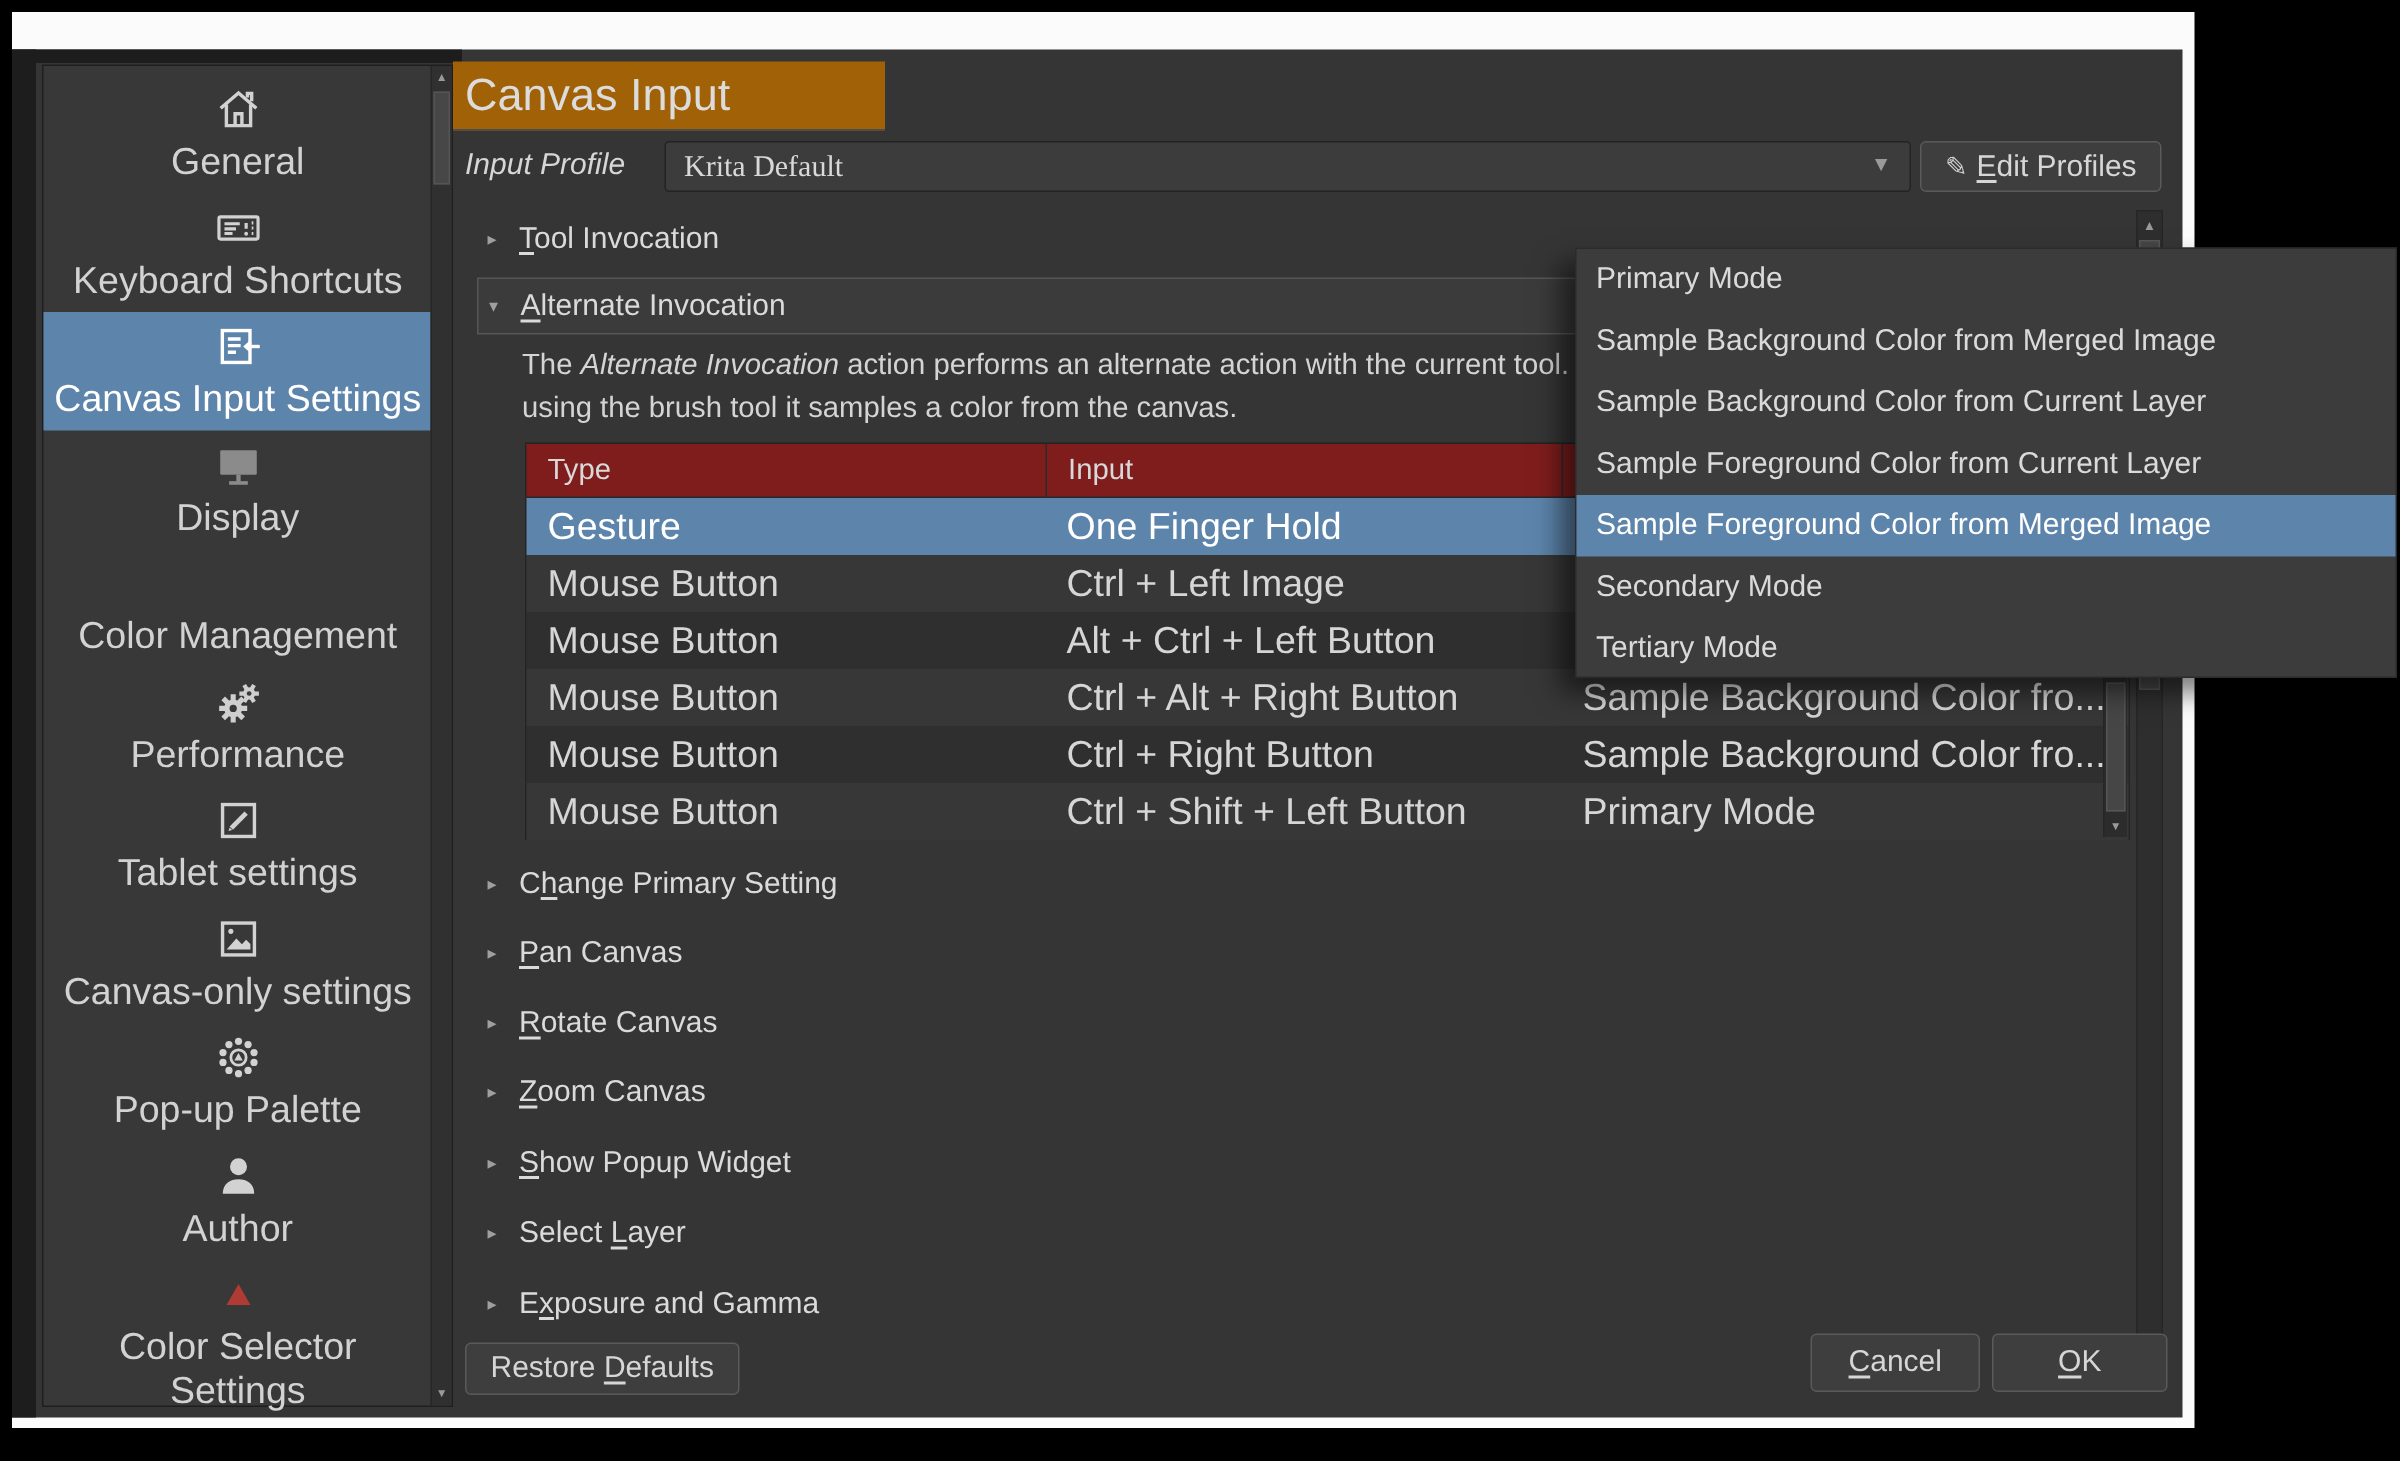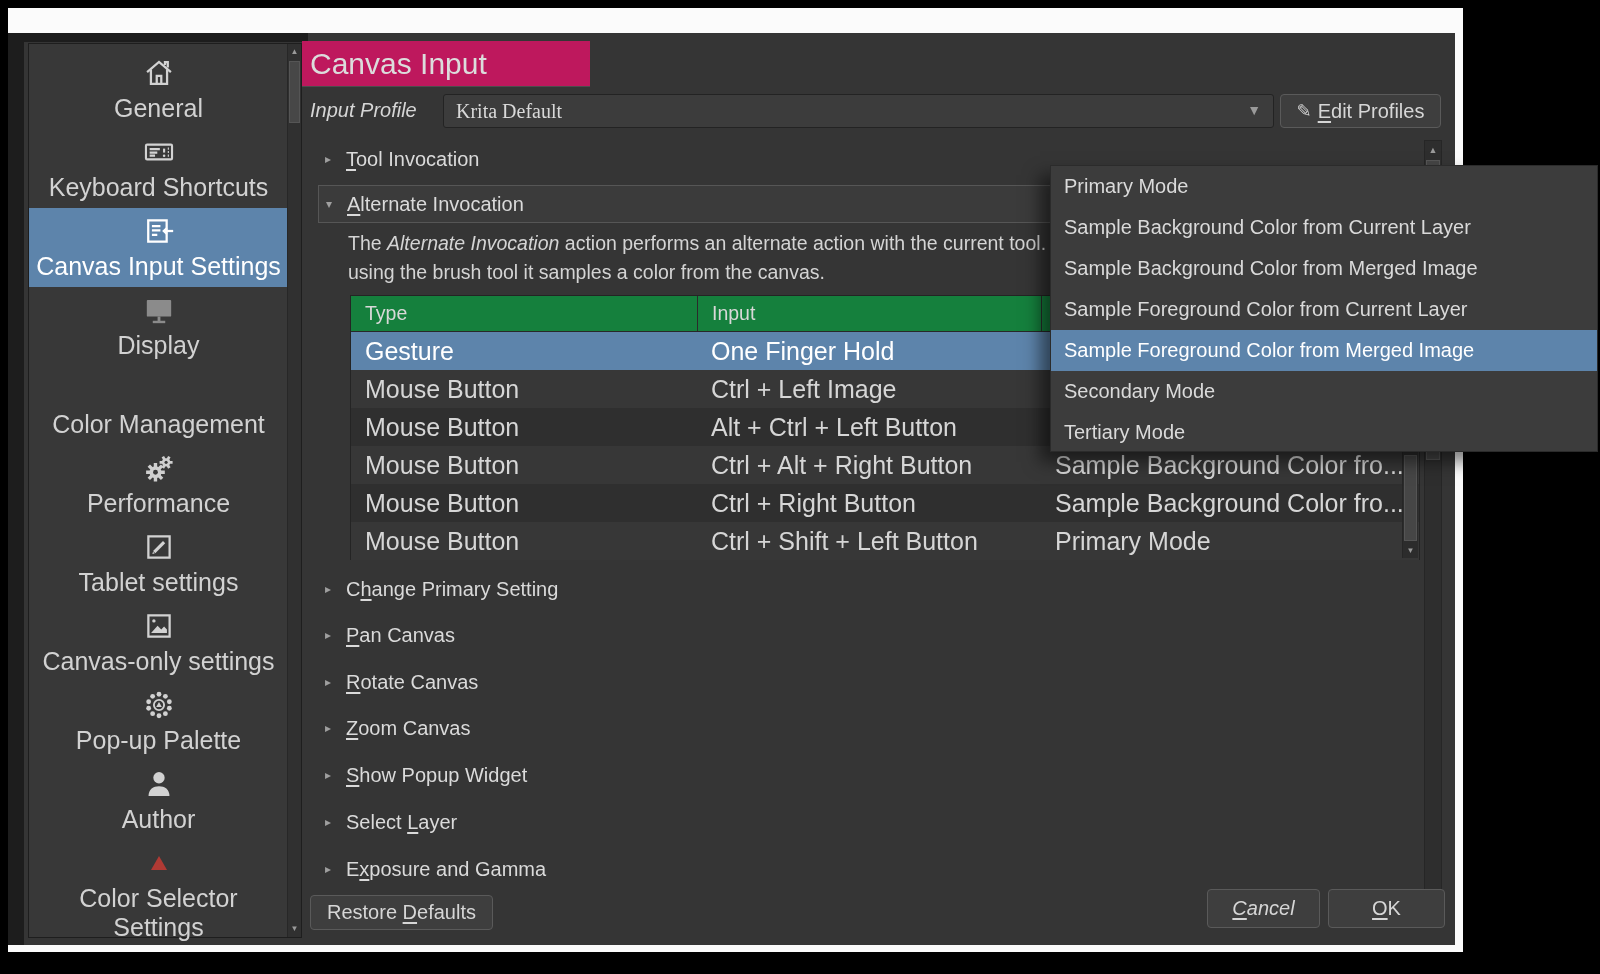--- a/index.html
+++ b/index.html
@@ -37,21 +37,21 @@
   .side-scrollbar { position:absolute; right:0; top:0; width:14px; height:100%;
     background:#303030; border-left:1px solid #272727; }
   .sb-arrow { position:absolute; left:0; width:100%; height:14px; font-size:8px; line-height:14px;
     text-align:center; color:#9a9a9a; }
   .sb-arrow.up { top:1px; } .sb-arrow.down { bottom:1px; }
   .side-scrollbar .thumb { position:absolute; left:1px; top:17px; width:11px; height:62px;
     background:#474747; border:1px solid #555; }
 
   
   .title-tab { position:absolute; left:294px; top:8px; width:288px; height:46px;
-    background:#be185d; border-bottom:1px solid #4d4d4d; display:flex; align-items:center; padding-left:8px; }
+    background:#a16207; border-bottom:1px solid #4d4d4d; display:flex; align-items:center; padding-left:8px; }
   .page-title { font-size:30px; font-weight:400; color:#dcdcdc; }
   .profile-label { position:absolute; left:302px; top:66px; font-size:20px; color:#d6d6d6;font-style:italic; }
   .combo { position:absolute; left:435px; top:61px; width:831px; height:34px;
     background:#3c3c3c; border:1px solid #232323; border-radius:3px;
     display:flex; align-items:center; padding:0 12px; color:#d9d9d9; font-size:20px;font-family:Liberation Serif, serif; }
   .combo-arrow { margin-left:auto; color:#9a9a9a; font-size:14px; }
   .btn { background:#3e3e3e; border:1px solid #5a5a5a; border-radius:4px; color:#d6d6d6;
     display:flex; align-items:center; justify-content:center; font-size:20px;
     font-family:"Liberation Sans",sans-serif; gap:6px; cursor:default; }
   .edit-btn { position:absolute; left:1272px; top:61px; width:161px; height:34px; }
@@ -65,21 +65,21 @@
     background:#3b3b3b; border:1px solid #565656; display:flex; align-items:center;
     gap:11px; padding-left:7px; color:#dadada; font-size:20px; }
   .desc { position:absolute; left:340px; top:196px; width:1080px; font-size:19.5px;
     line-height:29px; color:#d4d4d4; }
   .desc .em { font-style:italic; }
   .mn { text-decoration:underline; text-decoration-thickness:1.5px; text-underline-offset:3px; }
 
   
   .shortcut-table { position:absolute; left:342px; top:262px; width:1070px; height:265px;
     background:#2f2f2f; border:1px solid #242424; }
-  .thead { display:flex; height:36px; background:#15803d; border-bottom:1px solid #282828;
+  .thead { display:flex; height:36px; background:#7f1d1d; border-bottom:1px solid #282828;
     color:#d8d8d8; font-size:19.5px; }
   .th { display:flex; align-items:center; padding-left:14px; }
   .th.c1 { width:346px; } .th.c2 { width:344px; border-left:1px solid #2b2b2b; }
   .th.c3 { flex:1; border-left:1px solid #2b2b2b; }
   .trow { display:flex; height:38px; font-size:25px; color:#d6d6d6; }
   .trow.even { background:#2f2f2f; } .trow.odd { background:#373737; }
   .trow.sel { background:var(--accent,#5d84ab); color:#fff; }
   .tc { display:flex; align-items:center; padding-left:14px; white-space:nowrap; overflow:hidden; }
   .tc.c1 { width:346px; } .tc.c2 { width:344px; } .tc.c3 { flex:1; padding-right:18px; }
 
@@ -91,21 +91,21 @@
 
   
   .main-scrollbar { position:absolute; left:1416px; top:107px; width:18px; height:765px;
     background:#2e2e2e; border:1px solid #262626; }
   .main-scrollbar .sb-arrow { height:16px; line-height:16px; font-size:9px; }
   .main-scrollbar .thumb { position:absolute; left:1px; top:19px; width:14px; height:300px;
     background:#454545; border:1px solid #565656; }
 
   
   .restore-btn { position:absolute; left:302px; top:862px; width:183px; height:35px; }
-  .cancel-btn  { position:absolute; left:1199px; top:856px; width:113px; height:39px;font-style:italic; }
+  .cancel-btn  { position:absolute; left:1199px; top:856px; width:113px; height:39px; }
   .ok-btn      { position:absolute; left:1320px; top:856px; width:117px; height:39px; }
 
   
   .popup { position:absolute; left:1050px; top:165px; width:548px; height:287px; z-index:40;
     background:#3c3c3c; border:1px solid #2b2b2b; box-shadow:-10px 10px 16px rgba(0,0,0,.5); }
   .popup-item { height:41px; line-height:41px; padding-left:13px; font-size:20px;
     color:#dadada; white-space:nowrap; overflow:hidden; cursor:default; }
   .popup-item.selected { background:var(--accent,#5d84ab); color:#fff; }
 </style>
 </head>
@@ -372,20 +372,20 @@
     <button class="btn cancel-btn">
       <span><span class="mn">C</span>ancel</span>
     </button>
     <button class="btn ok-btn">
       <span><span class="mn">O</span>K</span>
     </button>
   </div>
 
   <div class="popup">
     <div class="popup-item">Primary Mode</div>
+    <div class="popup-item">Sample Background Color from Merged Image</div>
     <div class="popup-item">Sample Background Color from Current Layer</div>
-    <div class="popup-item">Sample Background Color from Merged Image</div>
     <div class="popup-item">Sample Foreground Color from Current Layer</div>
     <div class="popup-item selected">Sample Foreground Color from Merged Image</div>
     <div class="popup-item">Secondary Mode</div>
     <div class="popup-item">Tertiary Mode</div>
   </div>
 </div>
 
 </body></html>

